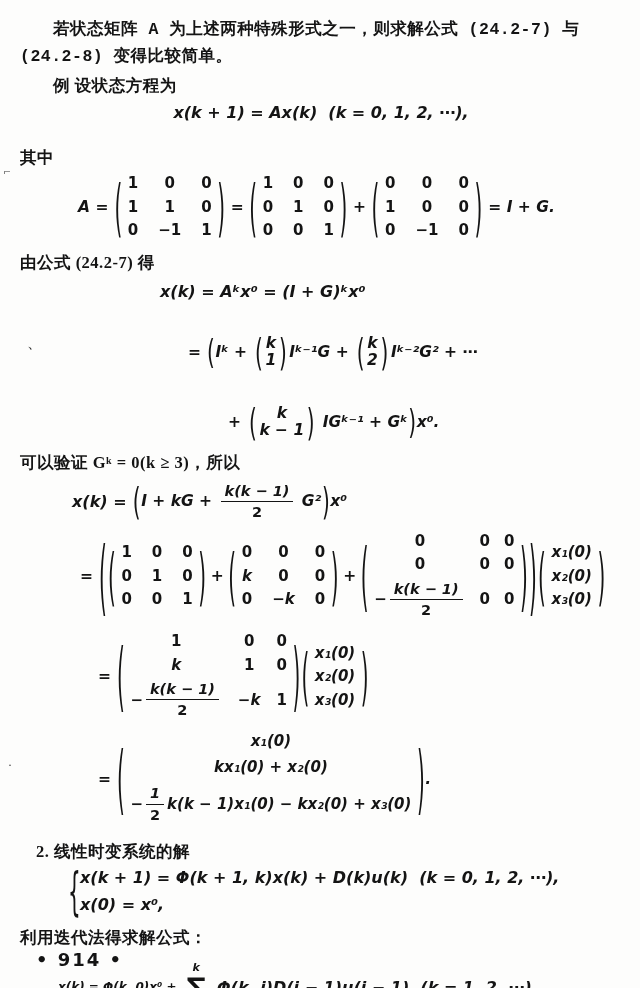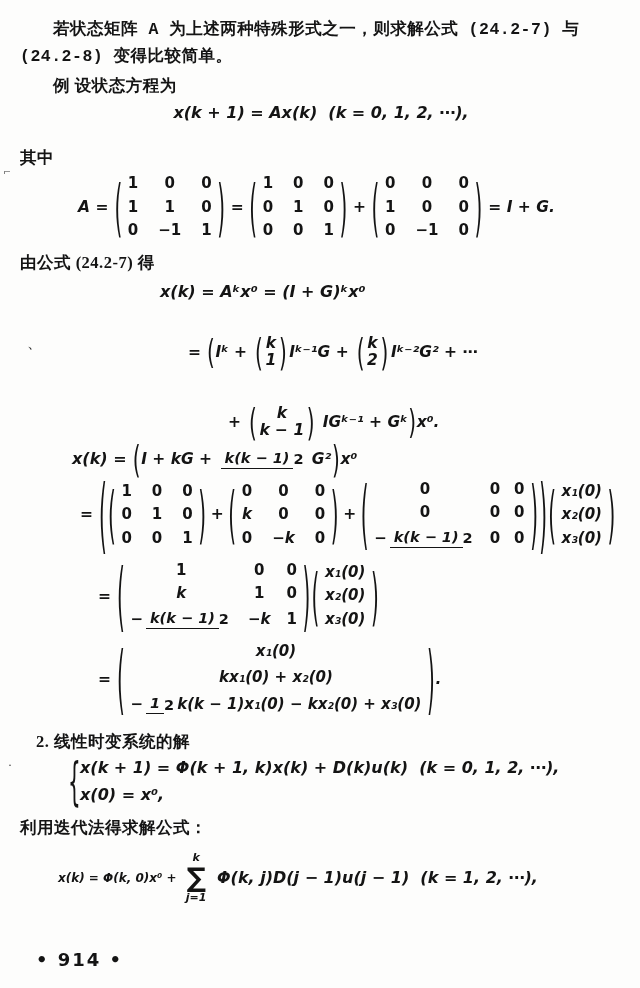--- a/index.html
+++ b/index.html
@@ -29,21 +29,21 @@
   .it { font-style:italic; }
 
   .par {
     display:inline-block; font-family:"DejaVu Sans",sans-serif;
     font-style:normal; font-weight:400; font-size:20px; line-height:1;
     transform:scaleY(var(--s,1)); transform-origin:center; width:9px; text-align:center;
   }
   .s16 { --s:1.7; } .s19 { --s:1.9; } .s26 { --s:2.6; }
   .s30 { --s:3.1; } .s36 { --s:3.7; } .s42 { --s:4.1; }
 
-  .frac { display:inline-flex; flex-direction:row; align-items:center; line-height:1.25; vertical-align:middle; font-size:14.5px; margin:0 3px; }
+  .frac { display:inline-flex; flex-direction:column; align-items:center; line-height:1.25; vertical-align:middle; font-size:14.5px; margin:0 3px; }
   .frac .num { border-bottom:1.6px solid #141414; padding:0 4px 1px 4px; }
   .frac .den { padding-top:1px; }
   .fcell { display:inline-flex; align-items:center; }
 
   .binom { display:inline-flex; align-items:center; margin:0 2px; }
   .bstack { display:inline-flex; flex-direction:column; align-items:center; line-height:1.1; font-size:13px; padding:0 2px; }
 
   .sum { display:inline-flex; flex-direction:column; align-items:center; line-height:1; margin:0 5px; vertical-align:middle; }
   .sigma { font-family:"DejaVu Sans",sans-serif; font-style:normal; font-weight:600; font-size:27px; line-height:1; }
   .sum-lim { font-size:11px; line-height:1.2; }
@@ -154,20 +154,21 @@
             <span class="math">k − 1</span>
           </span>
         <span class="par s19">)</span>
       </span>
       <span class="math"> IGᵏ⁻¹ + Gᵏ</span>
       <span class="par s16">)</span>
       <span class="math">x⁰.</span>
     </div>
   </div>
 
+  <p class="zh" style="margin:0 0 6px 0;">可以验证 Gᵏ = 0(k ≥ 3)，所以</p>
 
   <div class="eqrow" style="margin:0 0 10px 52px;">
     <span class="math" style="font-size:16px;">x(k) = </span>
     <span class="par s19">(</span>
     <span class="math">I + kG + </span>
     <span class="frac math"><span class="num">k(k − 1)</span><span class="den up">2</span></span>
     <span class="math"> G²</span>
     <span class="par s19">)</span>
     <span class="math">x⁰</span>
   </div>

